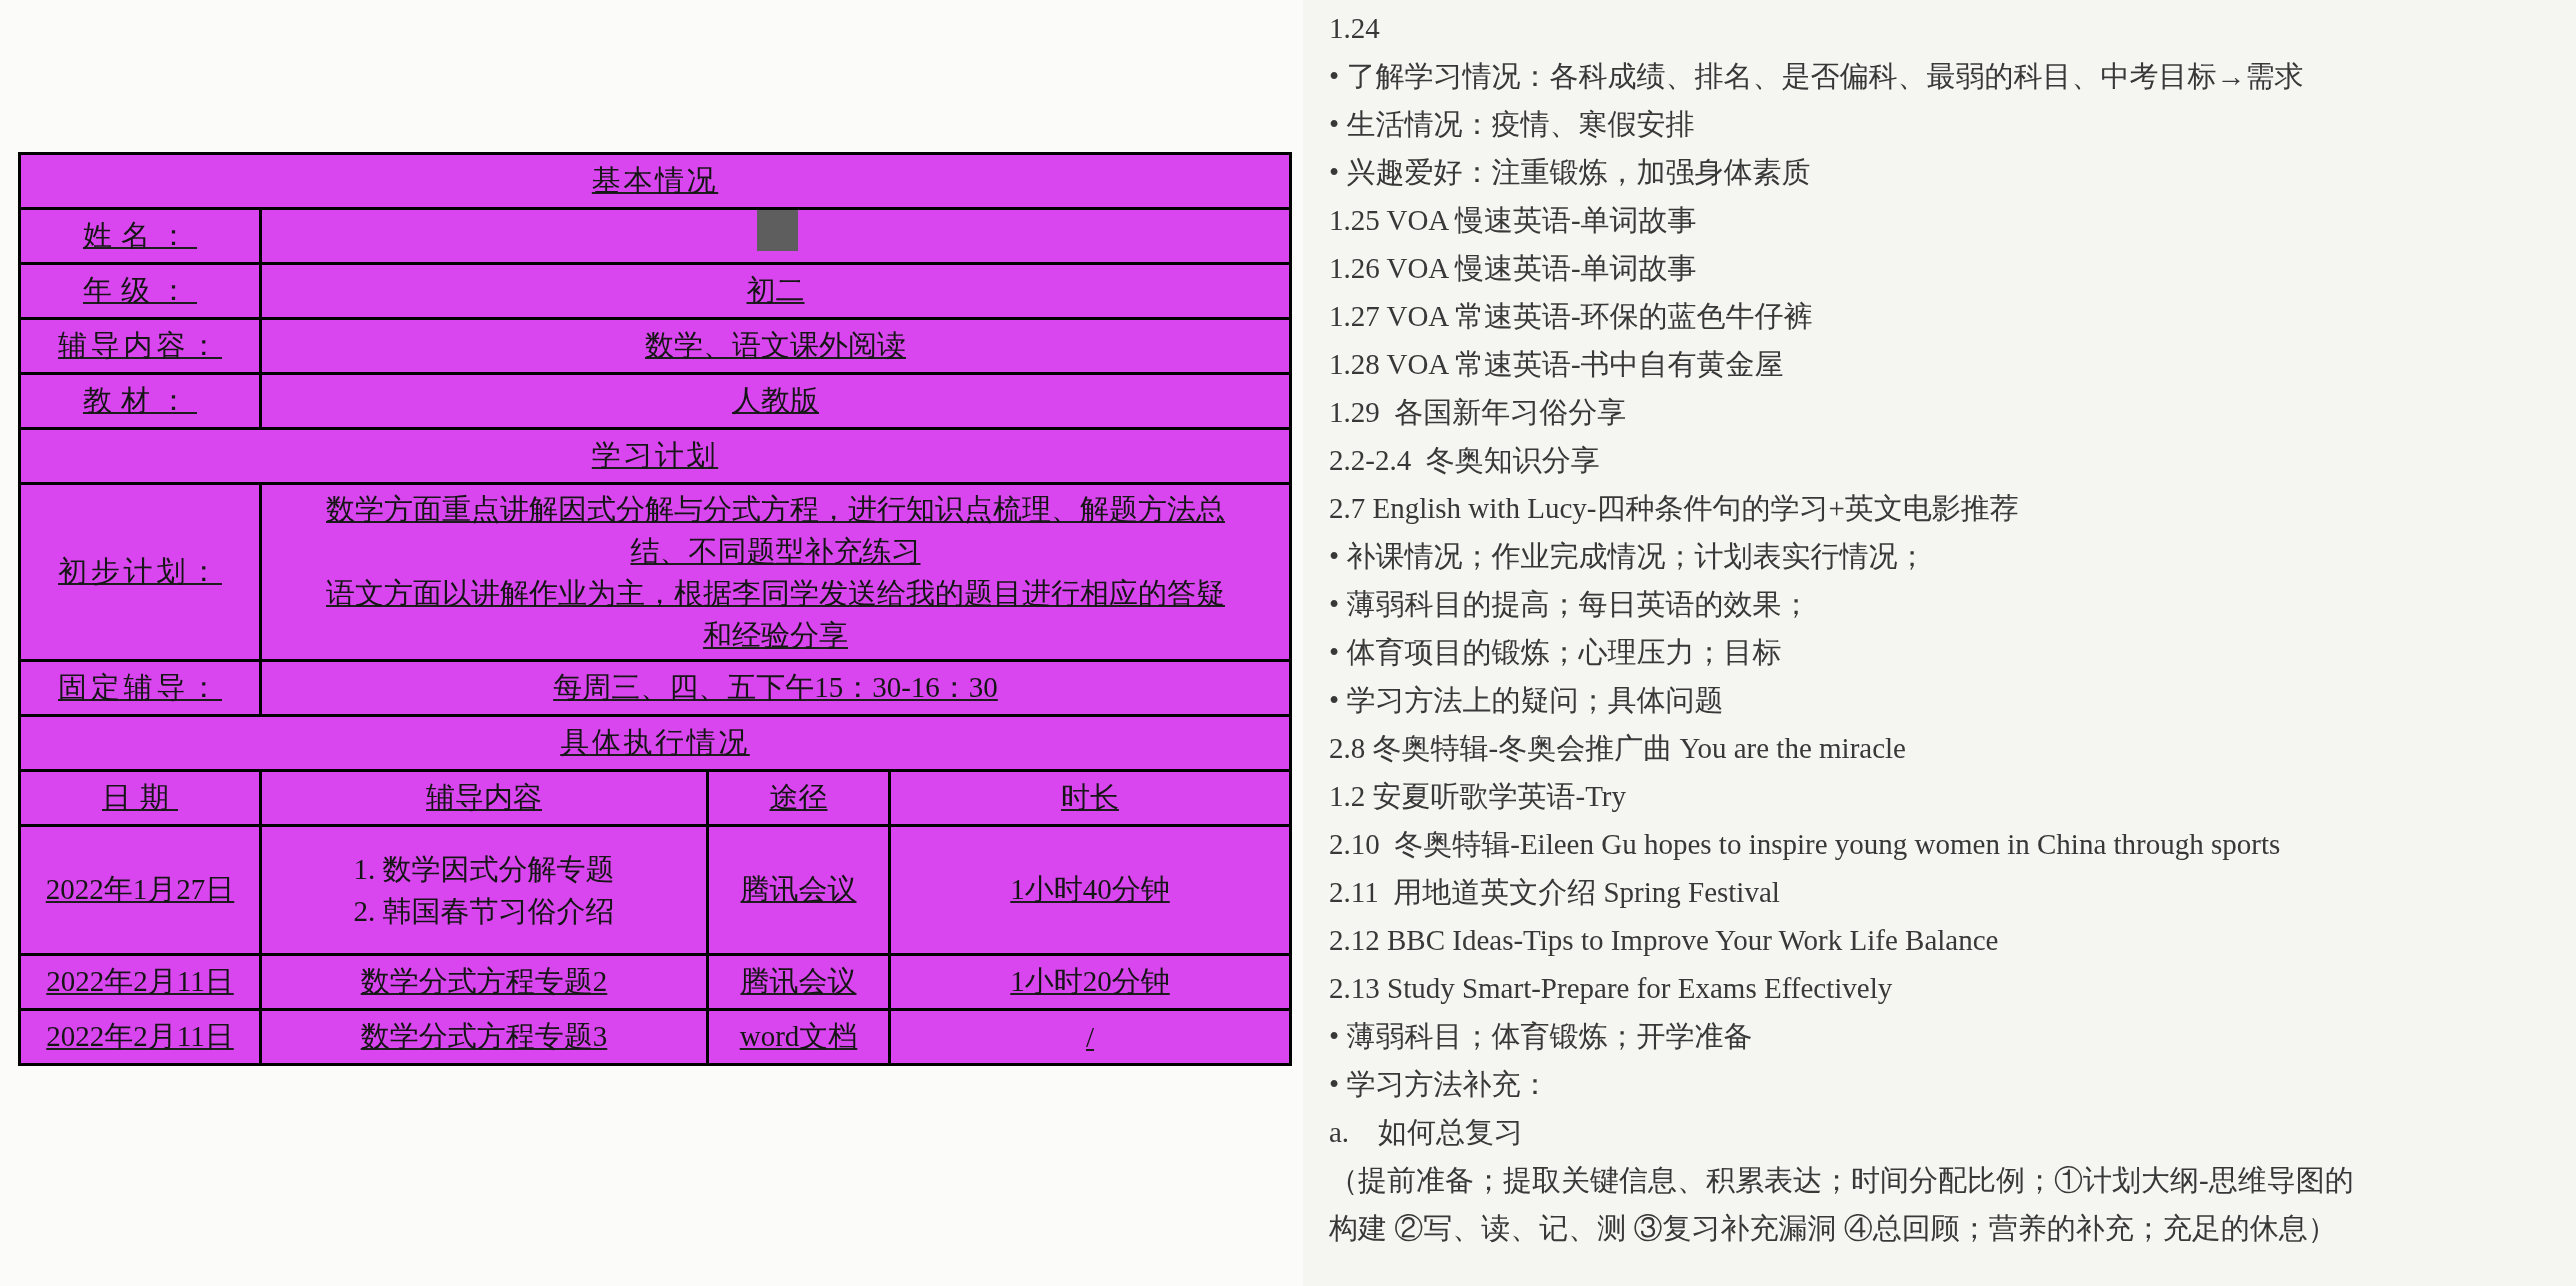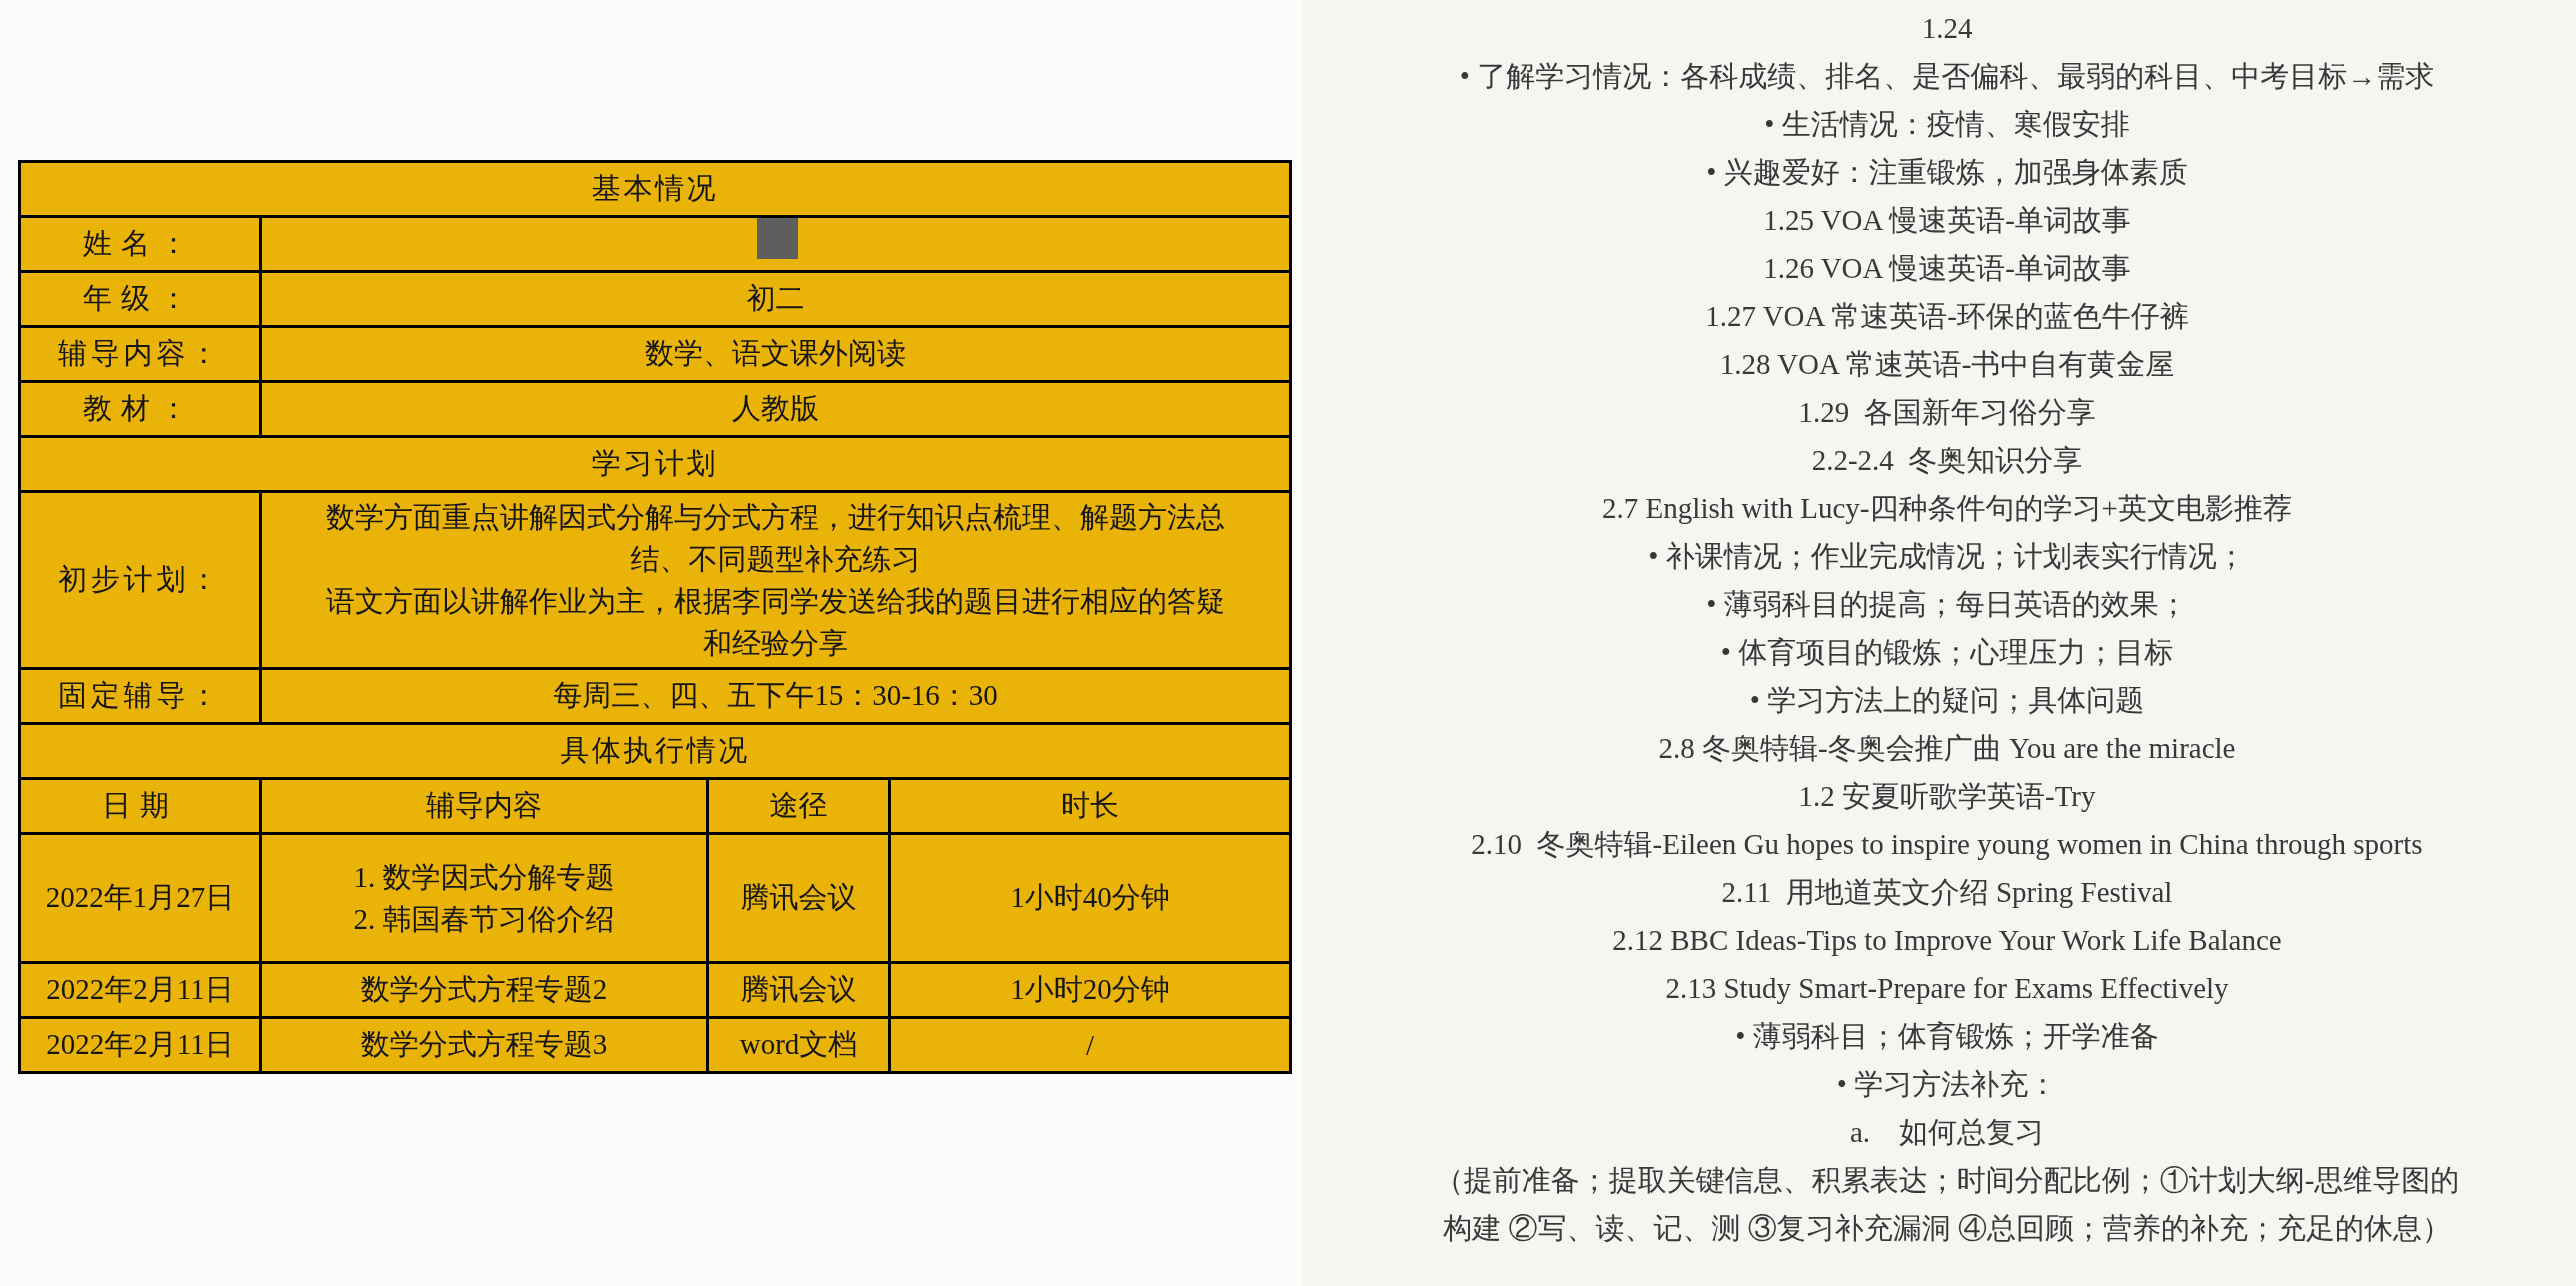--- a/index.html
+++ b/index.html
@@ -7,22 +7,22 @@
     width:2576px;height:1287px;position:relative;overflow:hidden;
     background:#fbfbf9;
     font-family:"Liberation Serif","DejaVu Serif",serif;
     color:#1d1d1d;
   }
   .right-bg{
     position:absolute;left:1303px;top:0;width:1273px;height:1287px;
     background:#f5f5f2;
   }
   table.doc{
-    position:absolute;left:18px;top:160px;width:1271px;
-    border-collapse:collapse;table-layout:fixed;background:#eab308;
+    position:absolute;left:18px;top:152px;width:1271px;
+    border-collapse:collapse;table-layout:fixed;background:#d946ef;text-decoration:underline;
   }
   table.doc td{
     border:3.2px solid #000;
     border-top-width:3.8px;border-bottom-width:3.8px;
     vertical-align:middle;text-align:center;
     font-size:29px;padding:0 3.8px;overflow:hidden;
     color:#151515;
   }
   .h82{height:52px}
   .h272{height:174px}
@@ -39,21 +39,21 @@
   }
   .notch{
     position:absolute;left:487px;top:-4.5px;width:57px;height:4.5px;
     background:#fdfdfd;
   }
   .notes{
     position:absolute;left:1329px;top:3.8px;width:1236px;
     font-size:29px;line-height:48px;color:#383838;
   }
   .note-line{
-    height:48px;white-space:pre;overflow:visible;text-align:center;
+    height:48px;white-space:pre;overflow:visible;
   }
 </style>
 </head>
 <body>
 
 <div class="right-bg"></div>
 
 <table class="doc">
   <colgroup>
     <col style="width:241px">

